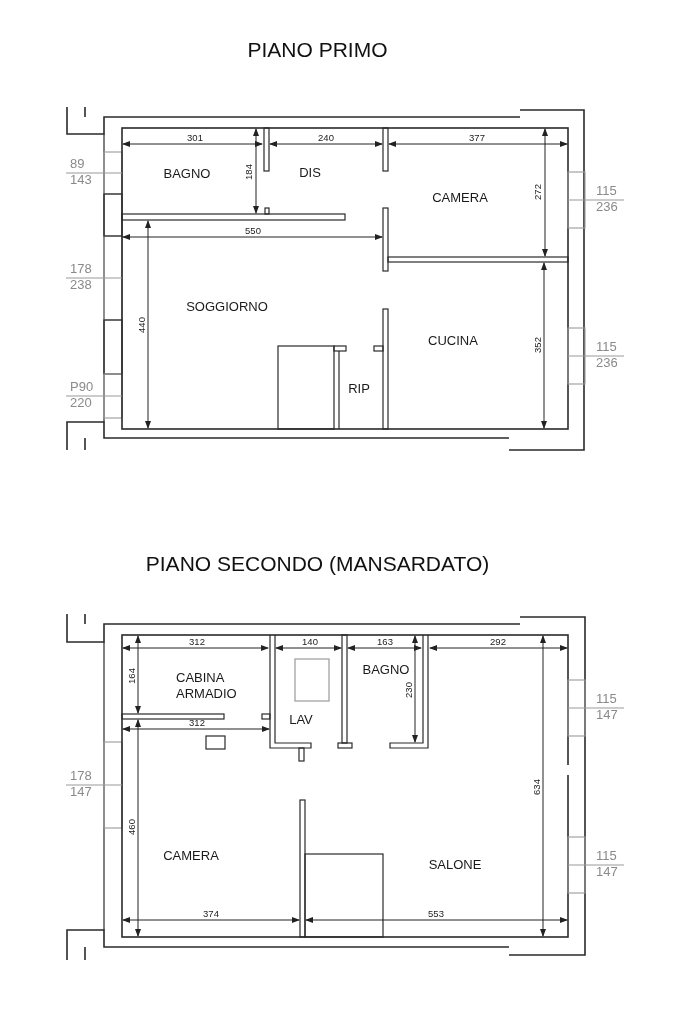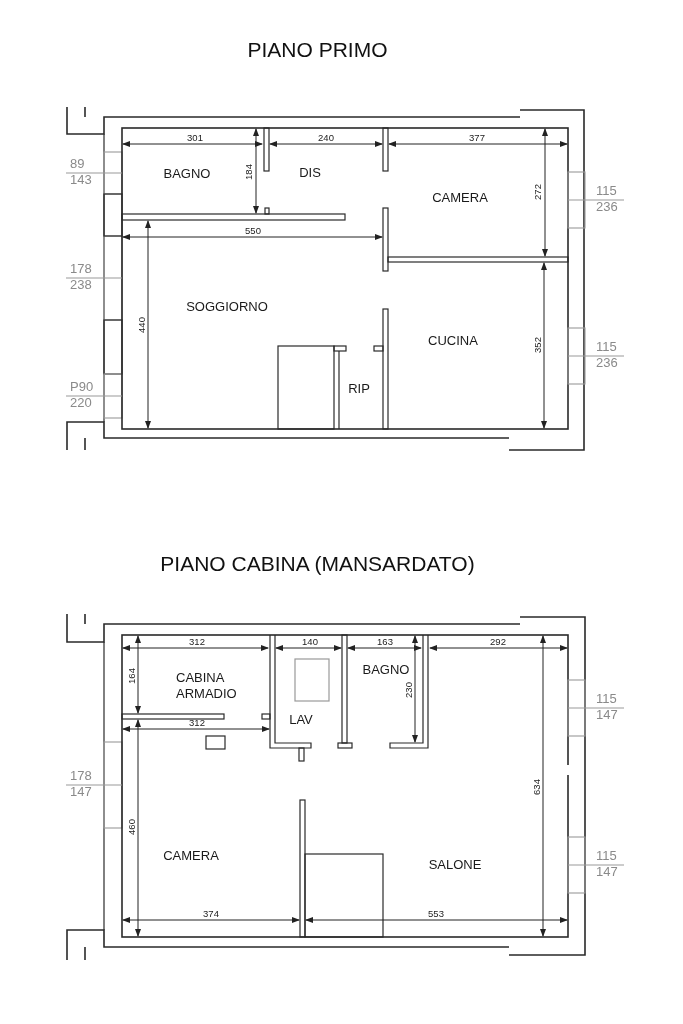--- a/index.html
+++ b/index.html
@@ -11,21 +11,21 @@
     .win { fill: none; stroke: #9a9a9a; stroke-width: 1.1; }
     .dim { stroke: #222; stroke-width: 1; fill: none; }
     .room-label { font-family: "Liberation Sans", sans-serif; font-size: 13px; fill: #1a1a1a; }
     .dim-label { font-family: "Liberation Sans", sans-serif; font-size: 9.5px; fill: #222; }
     .win-label { font-family: "Liberation Sans", sans-serif; font-size: 13px; fill: #8a8a8a; }
   </style>
 </head>
 <body>
 
 <div class="title" style="top:38px;">PIANO PRIMO</div>
-<div class="title" style="top:552px;">PIANO CABINA (MANSARDATO)</div>
+<div class="title" style="top:552px;">PIANO SECONDO (MANSARDATO)</div>
 
 <svg width="683" height="1024" viewBox="0 0 683 1024">
   <defs>
     <marker id="arr" markerWidth="8" markerHeight="6" refX="7" refY="3" orient="auto-start-reverse" markerUnits="userSpaceOnUse">
       <path d="M0,0 L8,3 L0,6 z" fill="#222"></path>
     </marker>
   </defs>
 
   <g>
 

